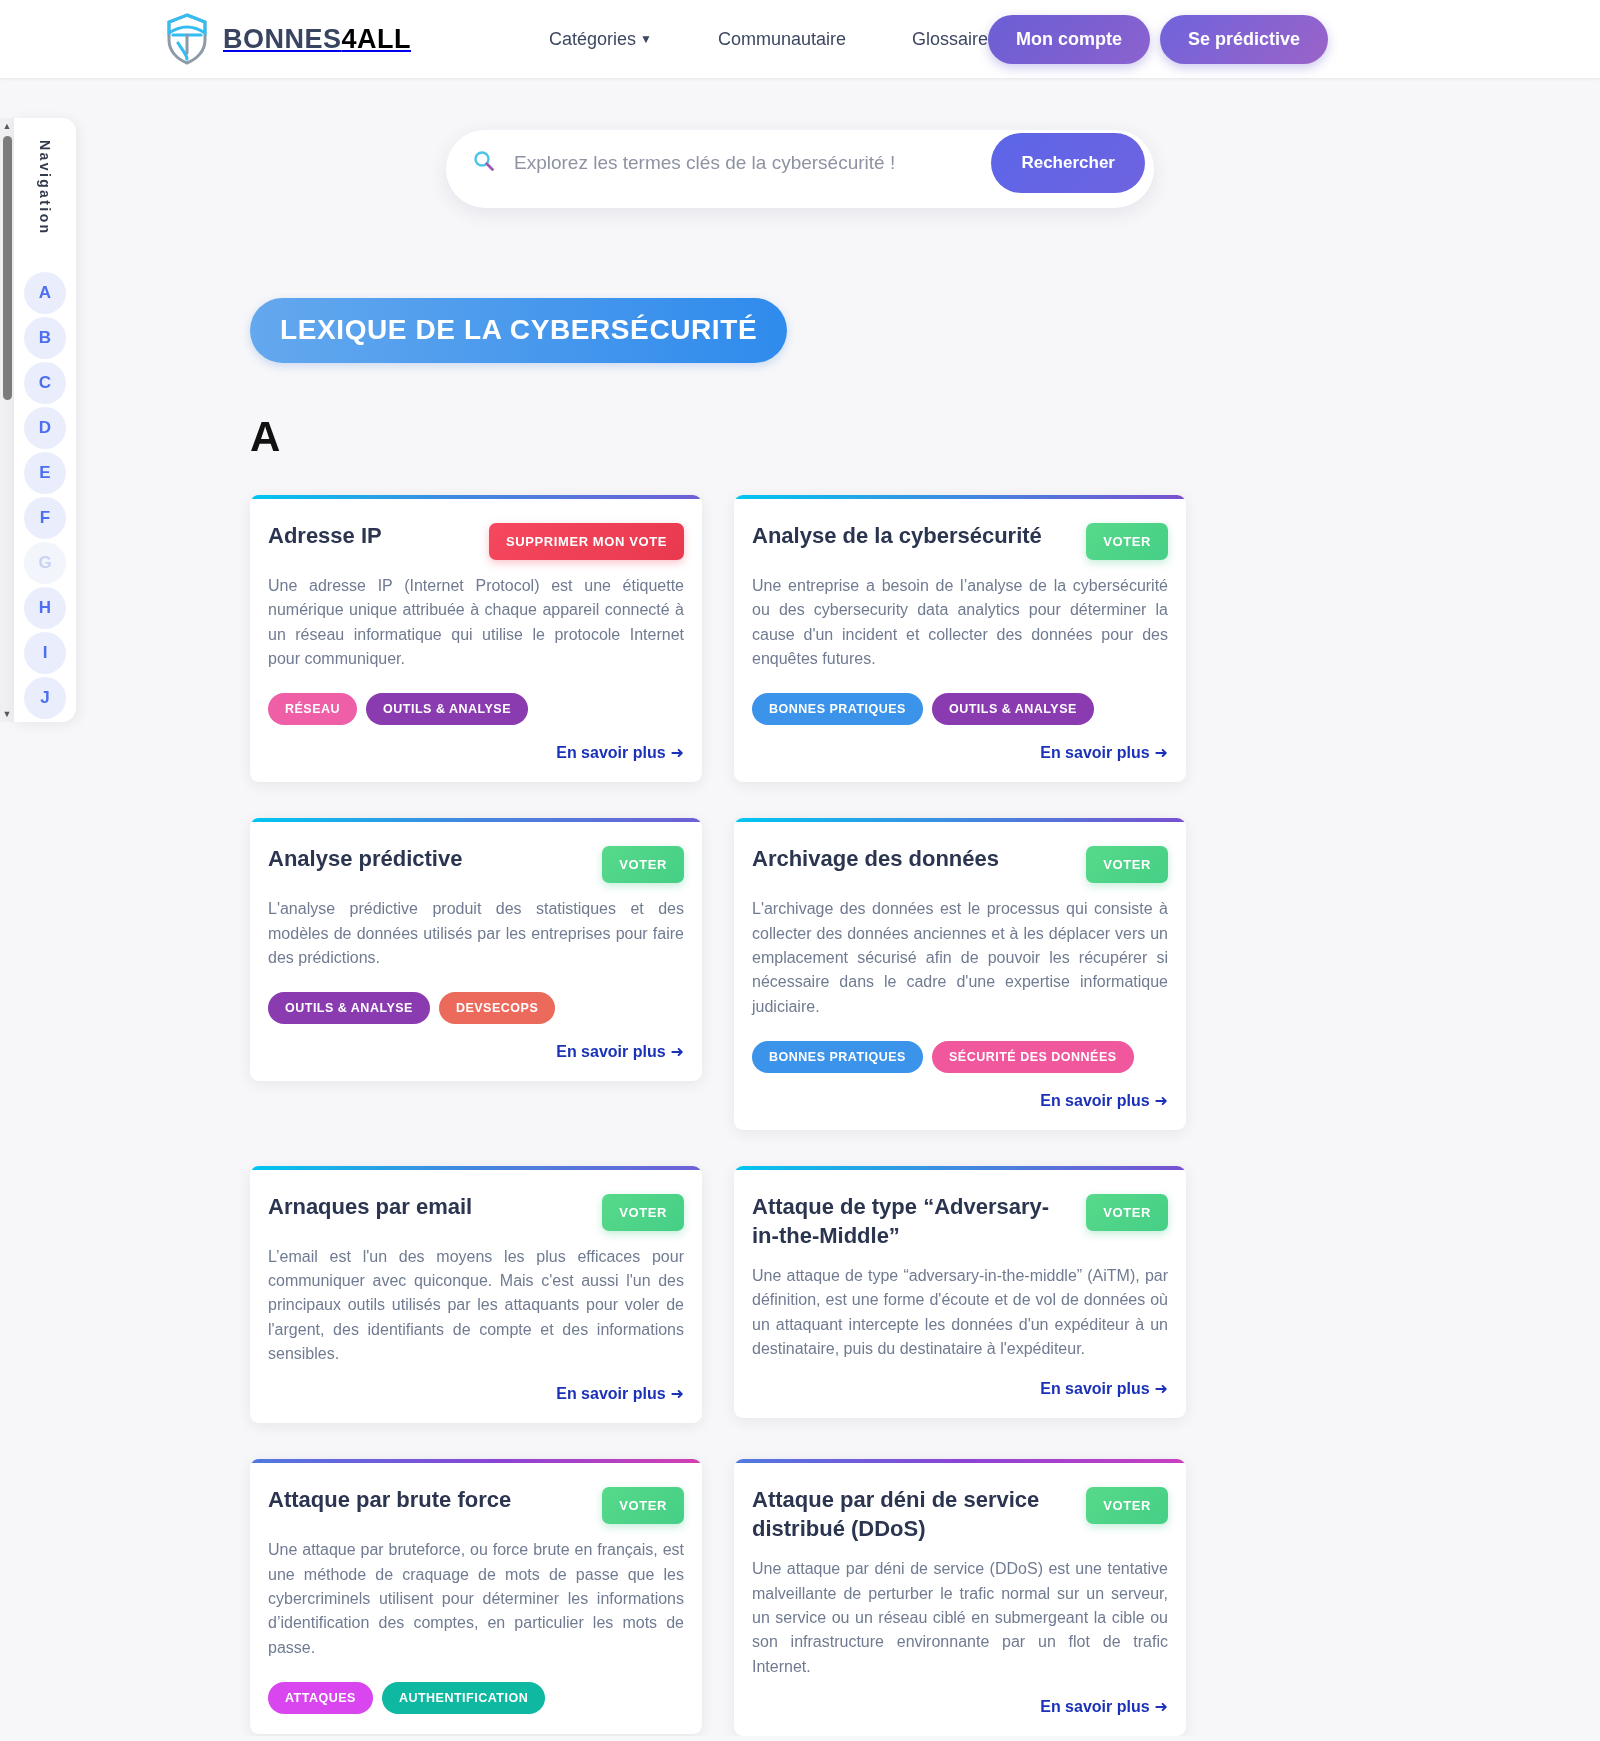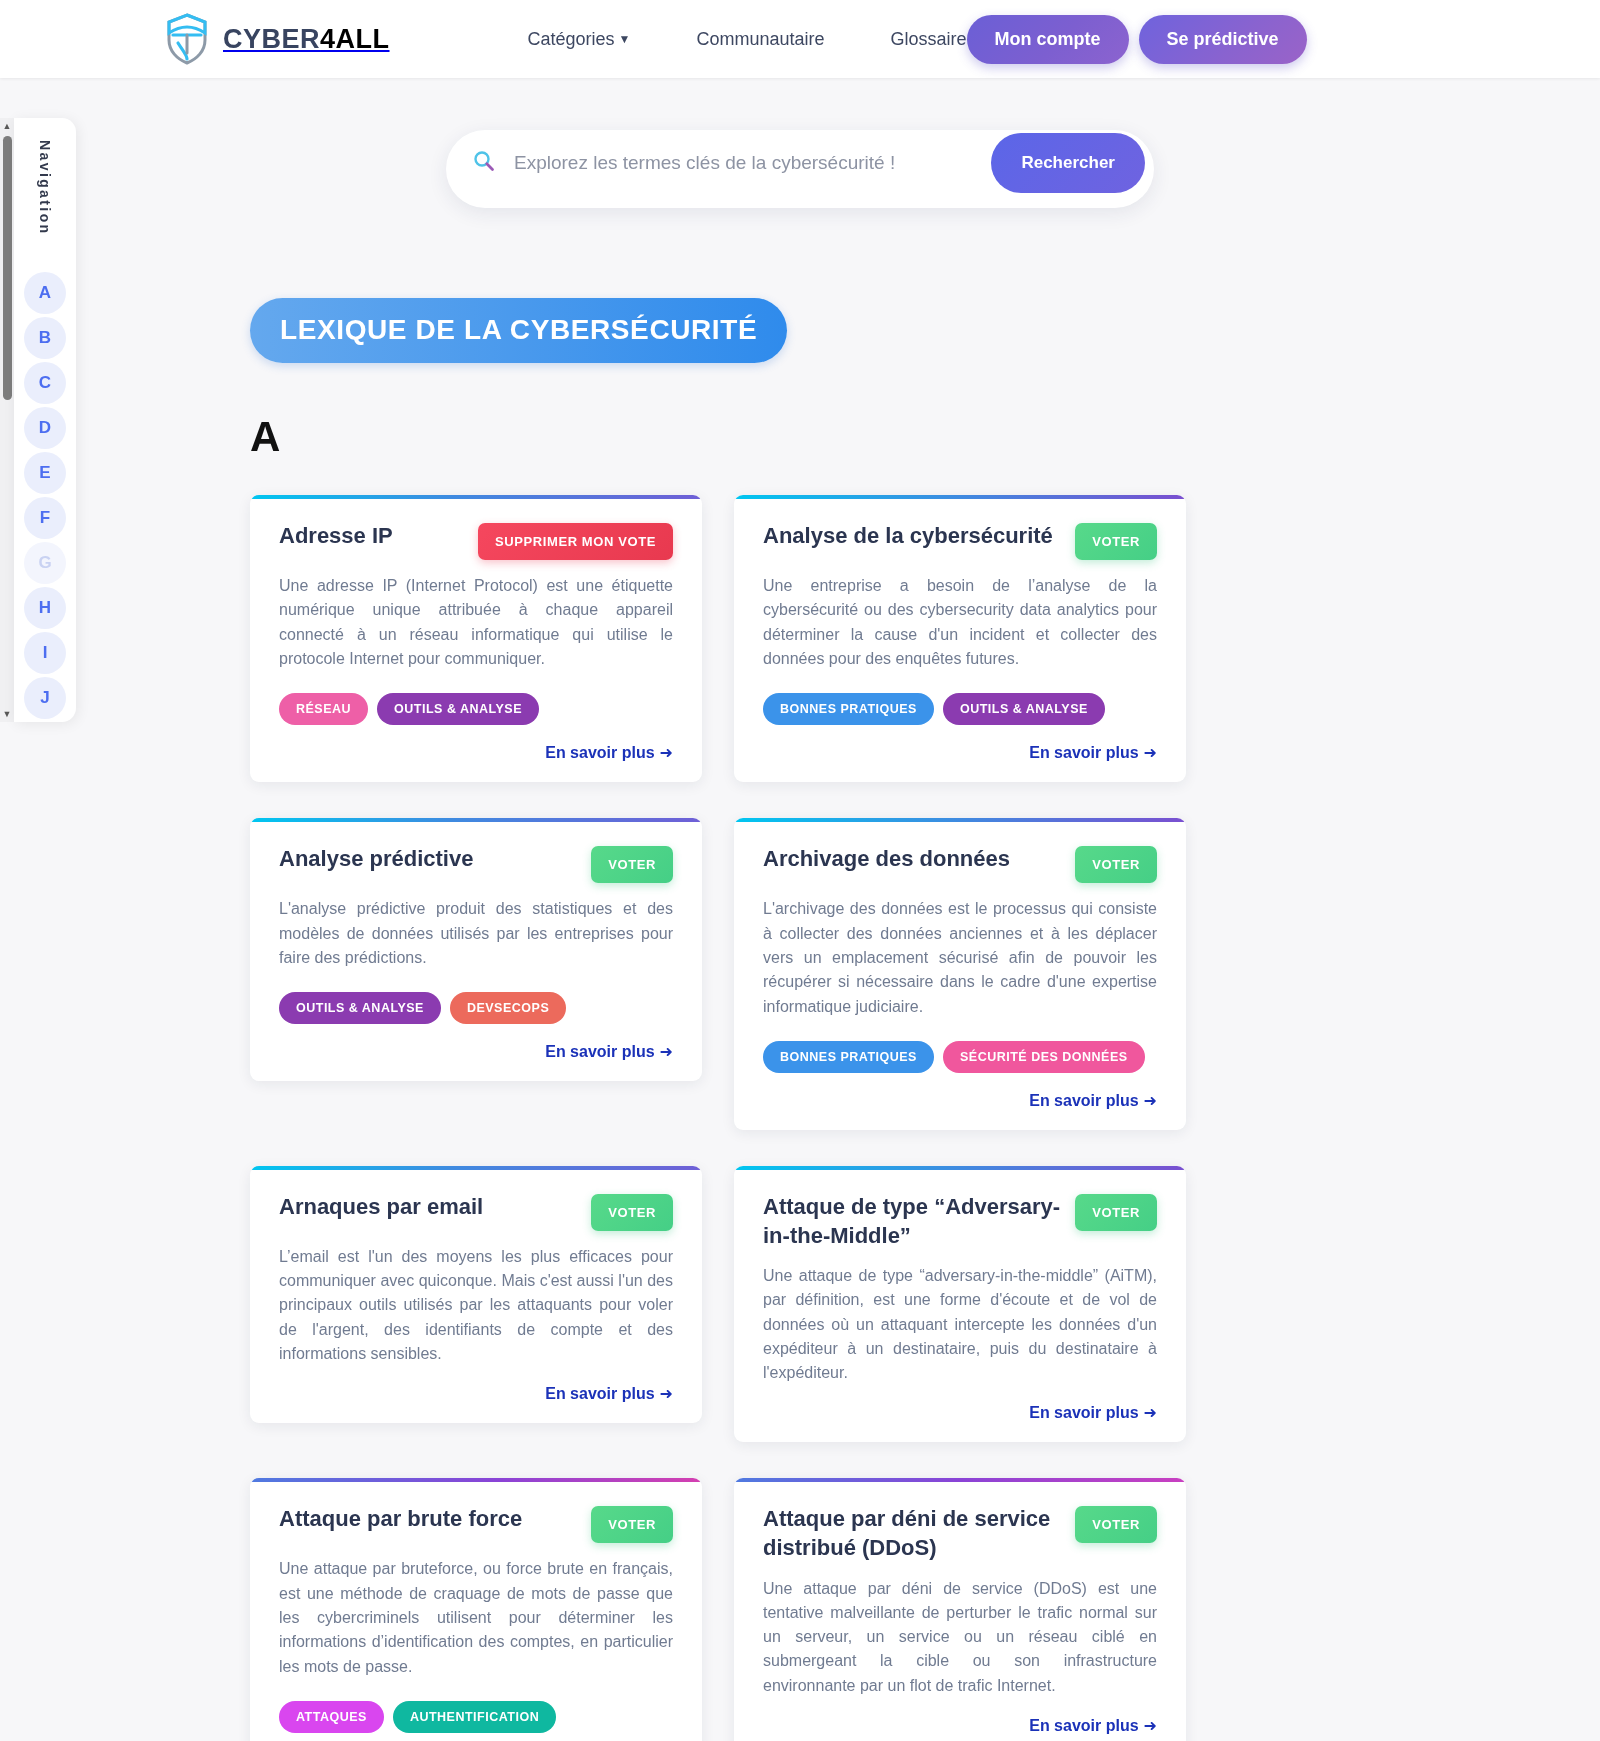--- a/index.html
+++ b/index.html
@@ -218,21 +218,21 @@
     grid-template-columns: 452px 452px;
     column-gap: 32px;
     row-gap: 36px;
     align-items: start;
   }
 
   .card {
     background: #fff;
     border-radius: 9px;
     box-shadow: 0 3px 14px rgba(25,35,70,0.08);
-    padding: 0 29px 20px;
+    padding: 0 18px 20px;
     position: relative;
     overflow: hidden;
   }
   .card::before {
     content: "";
     position: absolute;
     left: 0; right: 0; top: 0;
     height: 4px;
   }
   .card.g1::before { background: linear-gradient(90deg,#00c6f0 0%,#3f8ae0 45%,#6f5fd6 100%); }
@@ -316,21 +316,21 @@
     <span>
       <svg class="brand-mark" viewBox="0 0 44 52" aria-hidden="true">
         <path d="M22 2 L40 9 V27 C40 38 32 46 22 50 C12 46 4 38 4 27 V9 Z" fill="none" stroke="#8d9aa8" stroke-width="3"></path>
         <path d="M22 2 L40 9 V20 C34 16 28 14 22 14 C16 14 10 16 4 20 V9 Z" fill="none" stroke="#34bdf2" stroke-width="3"></path>
         <path d="M8 22 H36" stroke="#34bdf2" stroke-width="3.2" stroke-linecap="round"></path>
         <path d="M13 30 C18 38 22 42 22 46" stroke="#34bdf2" stroke-width="3.2" fill="none" stroke-linecap="round"></path>
         <path d="M22 22 V40" stroke="#8d9aa8" stroke-width="3" stroke-linecap="round"></path>
       </svg>
     </span>
     <span class="brand-text">
-      <span class="b1">CYBER</span><span class="b2">4ALL</span>
+      <span class="b1">BONNES</span><span class="b2">4ALL</span>
     </span>
   </a>
 
   <nav class="mainnav">
     <a class="navlink" href="#">
       <span>Catégories</span>
       <span class="caret">▼</span>
     </a>
     <a class="navlink" href="#">
       <span>Communautaire</span>

